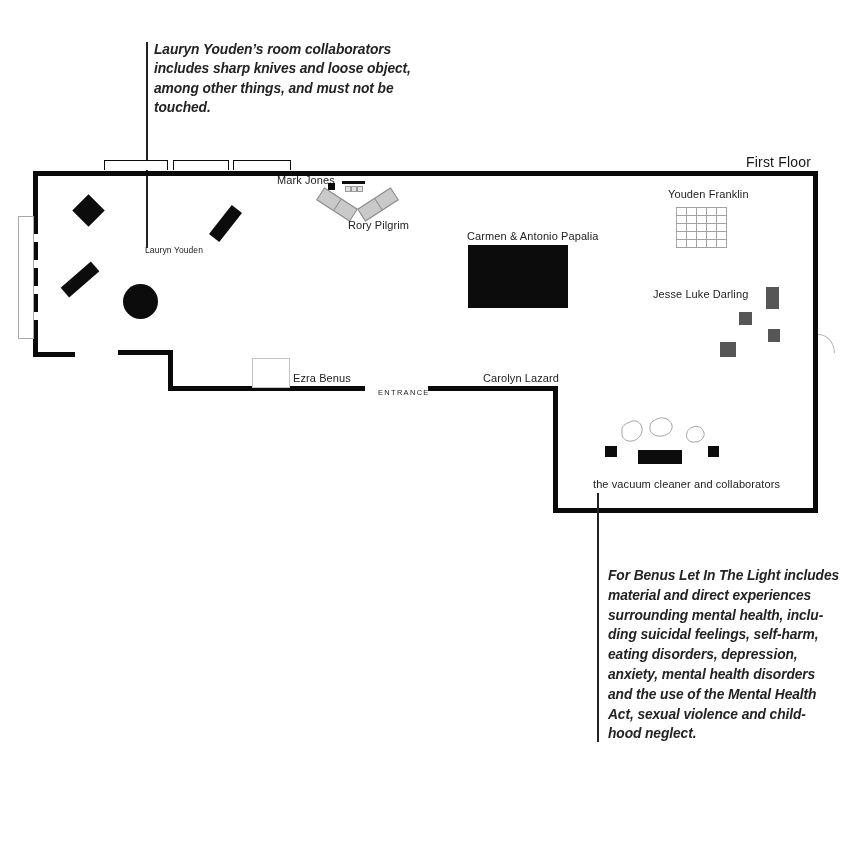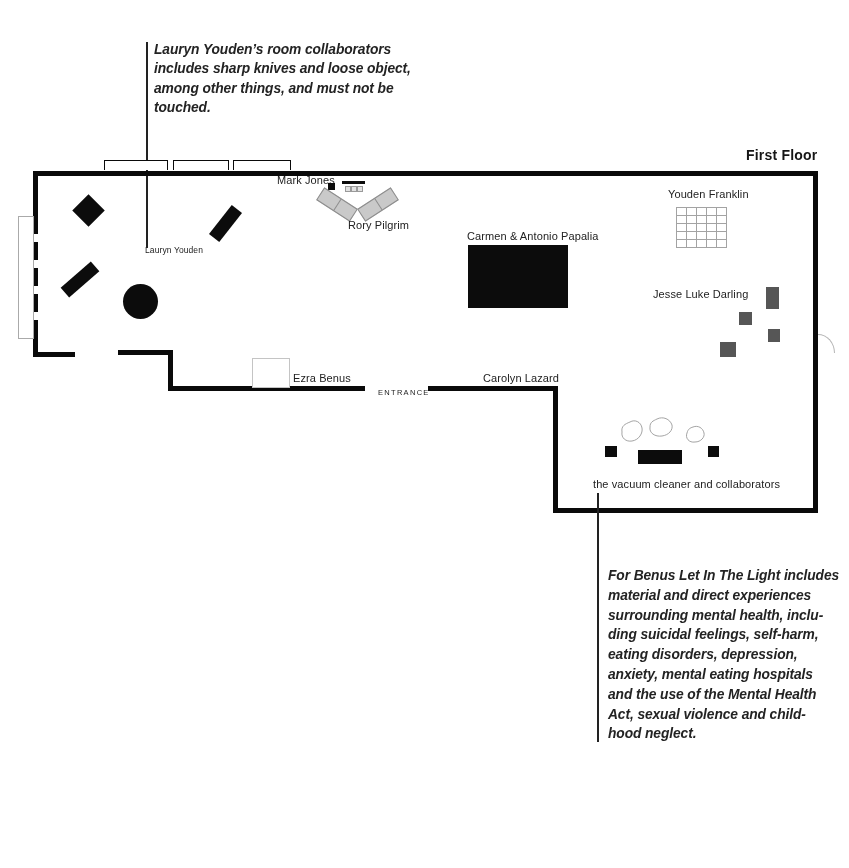--- a/index.html
+++ b/index.html
@@ -19,21 +19,21 @@
   .entrance-label{
     position:absolute;font-size:7.5px;letter-spacing:1.3px;color:#222;white-space:nowrap;
   }
   .annot-line{position:absolute;width:1.5px;background:#222;}
   .annot-text{
     position:absolute;font-style:italic;font-weight:700;font-size:13.8px;
     line-height:19.4px;color:#232323;letter-spacing:-0.1px;
   }
   .annot-text.bottom{font-weight:600;line-height:19.8px;}
   .page-title{
-    position:absolute;font-size:14px;font-weight:700;color:#161616;letter-spacing:.2px;
+    position:absolute;font-size:14px;font-weight:400;color:#161616;letter-spacing:.2px;margin-top:7px;
   }
   .blk{position:absolute;background:#0c0c0c;}
   .top-window{
     position:absolute;height:9px;background:#fff;border:1.6px solid #0a0a0a;border-bottom:none;
   }
   .outside-rect{position:absolute;background:#fff;border:1px solid #aaa;}
   .door-arc{
     position:absolute;border-top:1px solid #b5b5b5;border-right:1px solid #b5b5b5;
     border-radius:0 100% 0 0;background:#fff;
   }
@@ -156,19 +156,19 @@
   <div class="blk" style="left:708px;top:446px;width:11px;height:11px;"></div>
   <div class="plan-label" style="left:593px;top:478px;">the vacuum cleaner and collaborators</div>
 
   <div class="annot-line" style="left:597px;top:493px;height:249px;"></div>
   <div class="annot-text bottom" style="left:608px;top:566px;width:240px;">
       <div>For Benus Let In The Light includes</div>
       <div>material and direct experiences</div>
       <div>surrounding mental health, inclu-</div>
       <div>ding suicidal feelings, self-harm,</div>
       <div>eating disorders, depression,</div>
-      <div>anxiety, mental eating hospitals</div>
+      <div>anxiety, mental health disorders</div>
       <div>and the use of the Mental Health</div>
       <div>Act, sexual violence and child-</div>
       <div>hood neglect.</div>
     </div>
 
 </div>
 
 </body></html>

